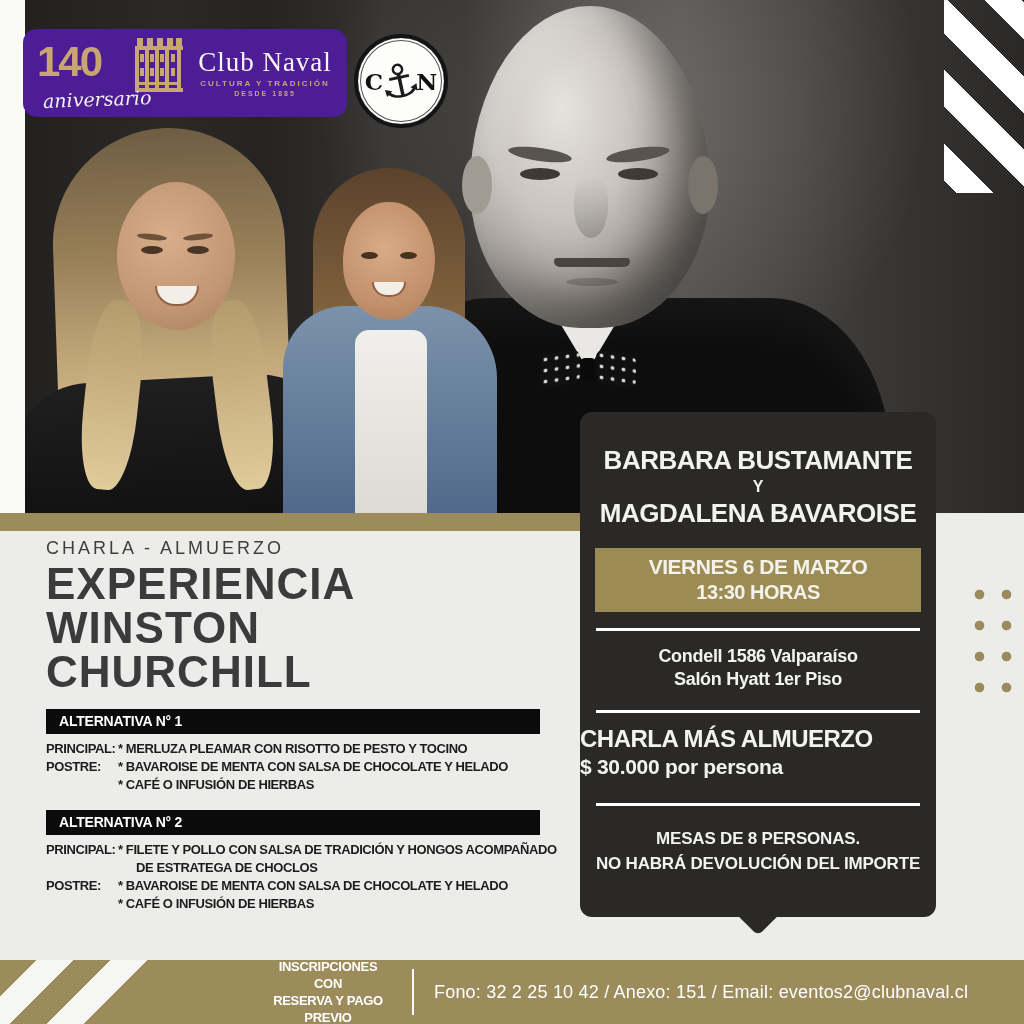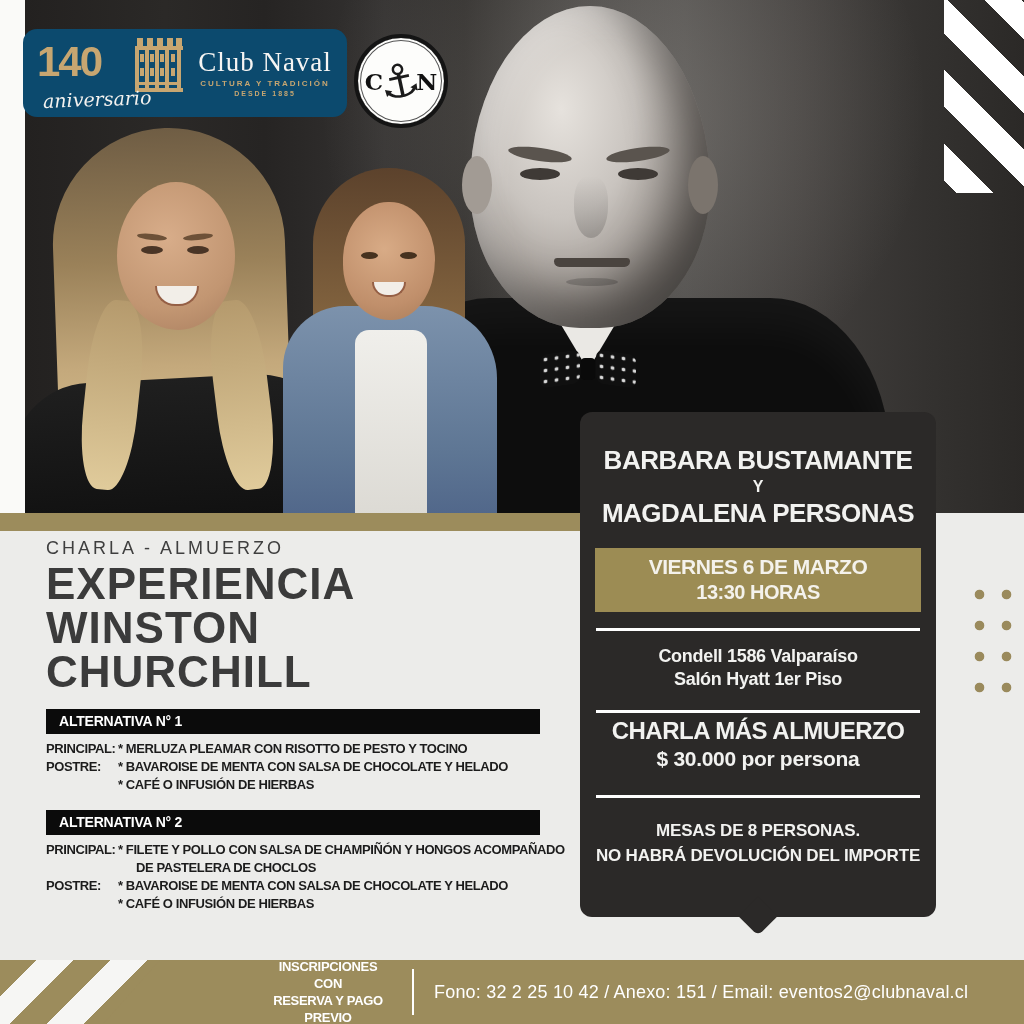--- a/index.html
+++ b/index.html
@@ -60,21 +60,21 @@
   .w2-eye.l { left:18px; } .w2-eye.r { right:18px; }
   .w2-smile { position:absolute; left:29px; top:80px; width:34px; height:15px; background:#f2eee8; border:2px solid #955f45; border-top:none; border-radius:0 0 18px 18px; }
   .w2-jacket { position:absolute; left:258px; top:306px; width:214px; height:210px; background:linear-gradient(180deg,#7c92ac,#5e7694 70%,#51678a); border-radius:62px 72px 0 0; }
   .w2-shirt { position:absolute; left:330px; top:330px; width:72px; height:186px; background:linear-gradient(180deg,#f0efeb,#dcdad4); border-radius:14px 14px 0 0; }
 
   
   .stripes-tr { position:absolute; top:0; right:0; width:80px; height:193px;
     background:repeating-linear-gradient(45deg, transparent 0 9px, #ffffff 9px 35px, transparent 35px 52px); }
 
   
-  .logo-badge { position:absolute; left:23px; top:29px; width:324px; height:88px; background:#0c4a6e; border-radius:14px;
+  .logo-badge { position:absolute; left:23px; top:29px; width:324px; height:88px; background:#4c1d95; border-radius:14px;
     display:flex; align-items:center; padding:0 14px; gap:10px; z-index:5; }
   .logo-140 { position:relative; width:150px; height:74px; }
   .logo-140 .num { position:absolute; left:0; top:2px; font-size:42px; font-weight:bold; color:#c7a671; letter-spacing:-2px; }
   .logo-140 .building { position:absolute; right:2px; top:0; }
   .logo-140 .aniv { position:absolute; left:6px; bottom:0; font-family:"DejaVu Serif", serif; font-style:italic; font-size:19px; color:#f4f2ef; white-space:nowrap; transform:rotate(-2deg); }
   .club-block { flex:1; text-align:center; line-height:1; }
   .club-name { font-family:"Liberation Serif", serif; font-size:27px; color:#f6f5f3; letter-spacing:1px; }
   .club-tag1 { margin-top:4px; font-size:8px; color:#c7a671; letter-spacing:2px; font-weight:bold; }
   .club-tag2 { margin-top:2px; font-size:7px; color:#c7a671; letter-spacing:2px; font-weight:bold; }
   .cn-circle { position:absolute; left:354px; top:34px; width:94px; height:94px; background:#fdfdfb; border:4px solid #141414; border-radius:50%;
@@ -106,21 +106,21 @@
   .names { padding-top:33px; text-align:center; }
   .name { font-size:26px; font-weight:bold; letter-spacing:-.5px; line-height:31px;text-align:center; }
   .conj { font-size:16px; font-weight:bold; line-height:22px; }
   .date-box { margin:19px 15px 0; background:#9c8c54; text-align:center; padding:6px 0 8px; }
   .date-line { font-size:21px; font-weight:bold; letter-spacing:-.5px; line-height:26px; color:#f4f2ec; }
   .time-line { font-size:20px; font-weight:bold; letter-spacing:-.5px; line-height:24px; color:#f4f2ec; }
   .divider { height:3px; background:#fff; margin:0 16px; }
   .d1 { margin-top:16px; } .d2 { margin-top:19px; } .d3 { margin-top:21px; }
   .address { margin-top:14px; text-align:center; }
   .addr-line { font-size:18px; font-weight:bold; line-height:23px; letter-spacing:-.3px; }
-  .price { margin-top:4px; text-align:center; }
+  .price { margin-top:12px; text-align:left; }
   .price-title { font-size:24px; font-weight:bold; letter-spacing:-.5px; line-height:27px; }
   .price-value { font-size:21px; font-weight:bold; line-height:30px; letter-spacing:-.3px; }
   .notes { margin-top:20px; text-align:center; }
   .note-line { font-size:17px; font-weight:bold; line-height:25px; letter-spacing:-.2px; }
 
   
   .dots { position:absolute; left:962px; top:570px; width:76px; height:124px;
     background-image:radial-gradient(circle, #9a8a5c 4.4px, transparent 5.2px); background-size:27px 31px; background-position:4px 9px; }
 
   
@@ -260,40 +260,40 @@
             <div class="menu-line">* CAFÉ O INFUSIÓN DE HIERBAS</div>
           </div>
         </div>
       </div>
 
       <div class="alt-block">
         <div class="alt-header">ALTERNATIVA N° 2</div>
         <div class="menu-row">
           <div class="menu-label">PRINCIPAL:</div>
           <div class="menu-lines">
-            <div class="menu-line">* FILETE Y POLLO CON SALSA DE CHAMPIÑÓN Y HONGOS ACOMPAÑADO</div>
-            <div class="menu-line indent">DE PASTELERA DE CHOCLOS</div>
+            <div class="menu-line">* FILETE Y POLLO CON SALSA DE TRADICIÓN Y HONGOS ACOMPAÑADO</div>
+            <div class="menu-line indent">DE ESTRATEGA DE CHOCLOS</div>
           </div>
         </div>
         <div class="menu-row">
           <div class="menu-label">POSTRE:</div>
           <div class="menu-lines">
             <div class="menu-line">* BAVAROISE DE MENTA CON SALSA DE CHOCOLATE Y HELADO</div>
             <div class="menu-line">* CAFÉ O INFUSIÓN DE HIERBAS</div>
           </div>
         </div>
       </div>
     </div>
   </div>
 
   <div class="panel">
     <div class="names">
       <div class="name">BARBARA BUSTAMANTE</div>
       <div class="conj">Y</div>
-      <div class="name">MAGDALENA PERSONAS</div>
+      <div class="name">MAGDALENA BAVAROISE</div>
     </div>
     <div class="date-box">
       <div class="date-line">VIERNES 6 DE MARZO</div>
       <div class="time-line">13:30 HORAS</div>
     </div>
     <div class="divider d1"></div>
     <div class="address">
       <div class="addr-line">Condell 1586 Valparaíso</div>
       <div class="addr-line">Salón Hyatt 1er Piso</div>
     </div>

